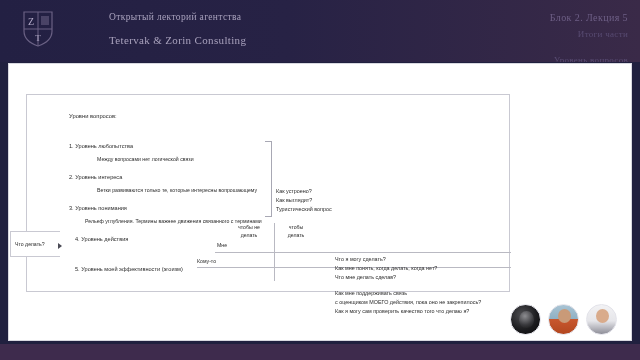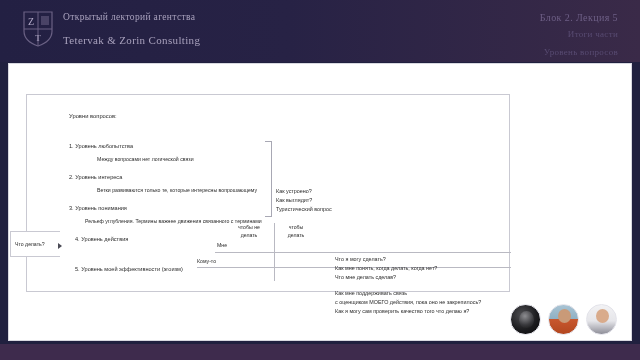--- a/index.html
+++ b/index.html
@@ -18,42 +18,42 @@
   .header {
     position: absolute; left: 0; top: 0;
     width: 640px; height: 62px;
     background: linear-gradient(90deg, #232043 0%, #272245 45%, #3a2a48 100%);
   }
   .brand {
     position: absolute; left: 22px; top: 10px;
     display: flex; align-items: center; gap: 9px;
   }
   .shield { width: 32px; height: 38px; position: relative; }
-  .brand-text { display: flex; flex-direction: column; gap: 12px; }
+  .brand-text { display: flex; flex-direction: column; gap: 12px; margin-left: 46px; }
   .brand-line1 {
     font-family: "Liberation Serif", serif;
     font-size: 9.5px; letter-spacing: .35px;
     color: #a9a2bd;
   }
   .brand-line2 {
     font-family: "Liberation Serif", serif;
     font-size: 11px; letter-spacing: .35px;
     color: #a9a2bd;
   }
   .lecture-info {
-    position: absolute; right: 22px; top: 12px;
+    position: absolute; right: 12px; top: 12px;
     text-align: right;
     display: flex; flex-direction: column; align-items: flex-end; gap: 6px;
   }
   .lec-title {
     font-family: "Liberation Serif", serif;
     font-size: 10px; color: #6e5f86; letter-spacing: .4px;
   }
   .lec-sub {
-    display: flex; flex-direction: column; align-items: flex-end; gap: 8px;
+    display: flex; flex-direction: column; align-items: flex-end; gap: 16px;
   }
   .lec-sub div {
     font-family: "Liberation Serif", serif;
     font-size: 9px; color: #584b72; letter-spacing: .3px;
   }
 
   
   .stage {
     position: absolute; left: 0; top: 62px;
     width: 640px; height: 282px;

